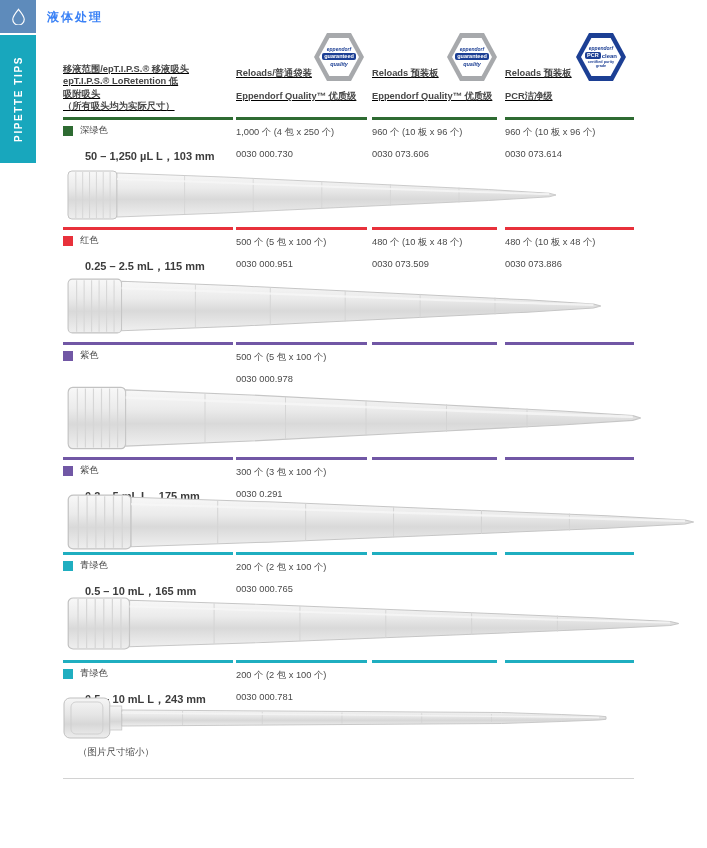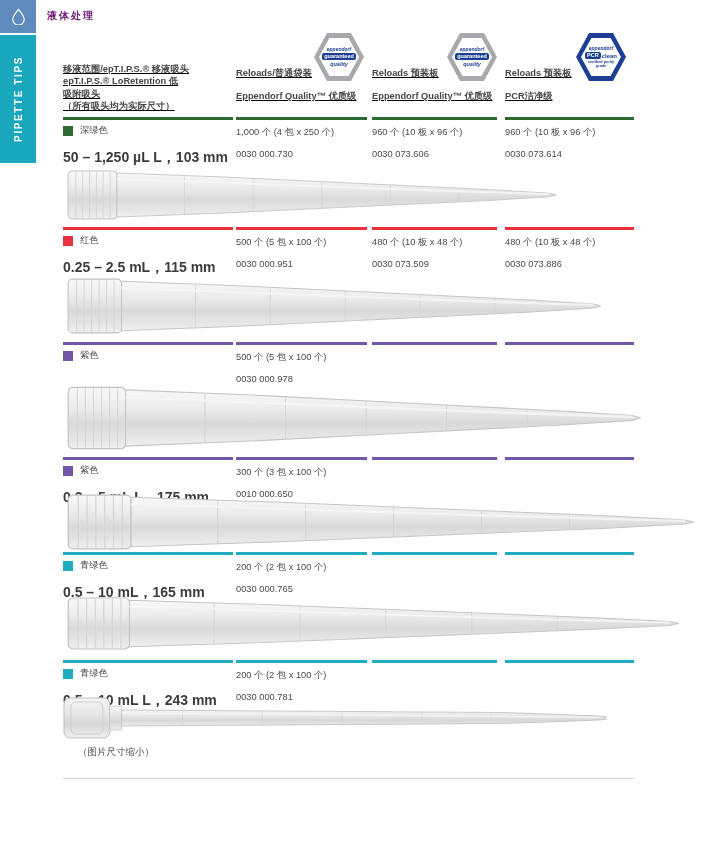--- a/index.html
+++ b/index.html
@@ -5,21 +5,21 @@
   html,body{margin:0;padding:0;background:#fff;}
   *{box-sizing:border-box;}
   body{font-family:"Liberation Sans","DejaVu Sans",sans-serif;}
   .page{position:relative;width:707px;height:848px;background:#fff;overflow:hidden;}
 
   
   .corner{position:absolute;left:0;top:0;width:36px;height:33px;background:#5E8BBB;display:flex;align-items:center;justify-content:center;}
   .tab{position:absolute;left:0;top:35px;width:36px;height:128px;background:#18A7BD;display:flex;align-items:center;justify-content:center;}
   .tab span{writing-mode:vertical-rl;transform:rotate(180deg);font-size:10px;font-weight:bold;color:#fff;letter-spacing:1.6px;white-space:nowrap;}
 
-  .title{position:absolute;left:47px;top:9px;font-size:10px;font-weight:bold;color:#701a75;letter-spacing:2px;}
+  .title{position:absolute;left:47px;top:9px;font-size:12px;font-weight:bold;color:#3b82f6;letter-spacing:2px;}
 
   .content{position:absolute;left:63px;top:63px;width:571px;}
   .grid4{display:grid;grid-template-columns:173px 136px 133px 129px;}
 
   
   .hdr{height:54px;text-decoration:underline;}
   .hc{position:relative;font-weight:bold;color:#474747;font-size:9.3px;}
   .hc .l1{line-height:12.4px;}
   .hline1{margin-top:4px;}
   .hline2{margin-top:10px;}
@@ -37,21 +37,21 @@
   .hex-tiny{font-size:3.8px;line-height:4px;color:#1C3F94;width:36px;text-align:center;}
 
   
   .prod-row{position:relative;}
   .rule{height:3px;margin-bottom:4px;}
   .c1 .rule{width:170px;} .c2 .rule{width:131px;} .c3 .rule{width:125px;} .c4 .rule{width:129px;}
   .labelline{display:flex;align-items:center;gap:7px;height:13px;}
   .swatch{width:10px;height:10px;display:inline-block;flex:0 0 auto;}
   .cname{font-size:9.3px;color:#4A4A4A;}
   .qty{font-size:9.3px;color:#4A4A4A;padding-top:2px;height:13px;}
-  .size{margin-top:12px;font-size:14px;font-weight:bold;color:#3C3C3C;}
+  .size{margin-top:12px;font-size:11px;font-weight:bold;color:#3C3C3C;margin-left:22px;}
   .ord{margin-top:12px;font-size:9.3px;color:#4A4A4A;min-height:12px;}
   .tipwrap{position:absolute;}
   .tipwrap svg{display:block;width:100%;height:100%;}
 
   .footnote{position:absolute;left:78px;top:746px;font-size:9.5px;color:#4A4A4A;}
   .bottomline{position:absolute;left:63px;top:778px;width:571px;height:1px;background:#D2D2D2;}
 </style>
 </head>
 <body>
 
@@ -259,21 +259,21 @@
         <div class="rule" style="background: rgb(113, 87, 165);"></div>
         <div class="labelline">
           <span class="swatch" style="background: rgb(113, 87, 165);"></span>
           <span class="cname">紫色</span>
         </div>
         <div class="size">0.2 – 5 mL L，175 mm</div>
       </div>
       <div class="c2">
         <div class="rule" style="background: rgb(113, 87, 165);"></div>
         <div class="qty">300 个 (3 包 x 100 个)</div>
-        <div class="ord">0010 000.650</div>
+        <div class="ord">0030 0.291</div>
       </div>
       <div class="c3">
         <div class="rule" style="background: rgb(113, 87, 165);"></div>
         <div class="qty"></div>
         <div class="ord"></div>
       </div>
       <div class="c4">
         <div class="rule" style="background: rgb(113, 87, 165);"></div>
         <div class="qty"></div>
         <div class="ord"></div>

